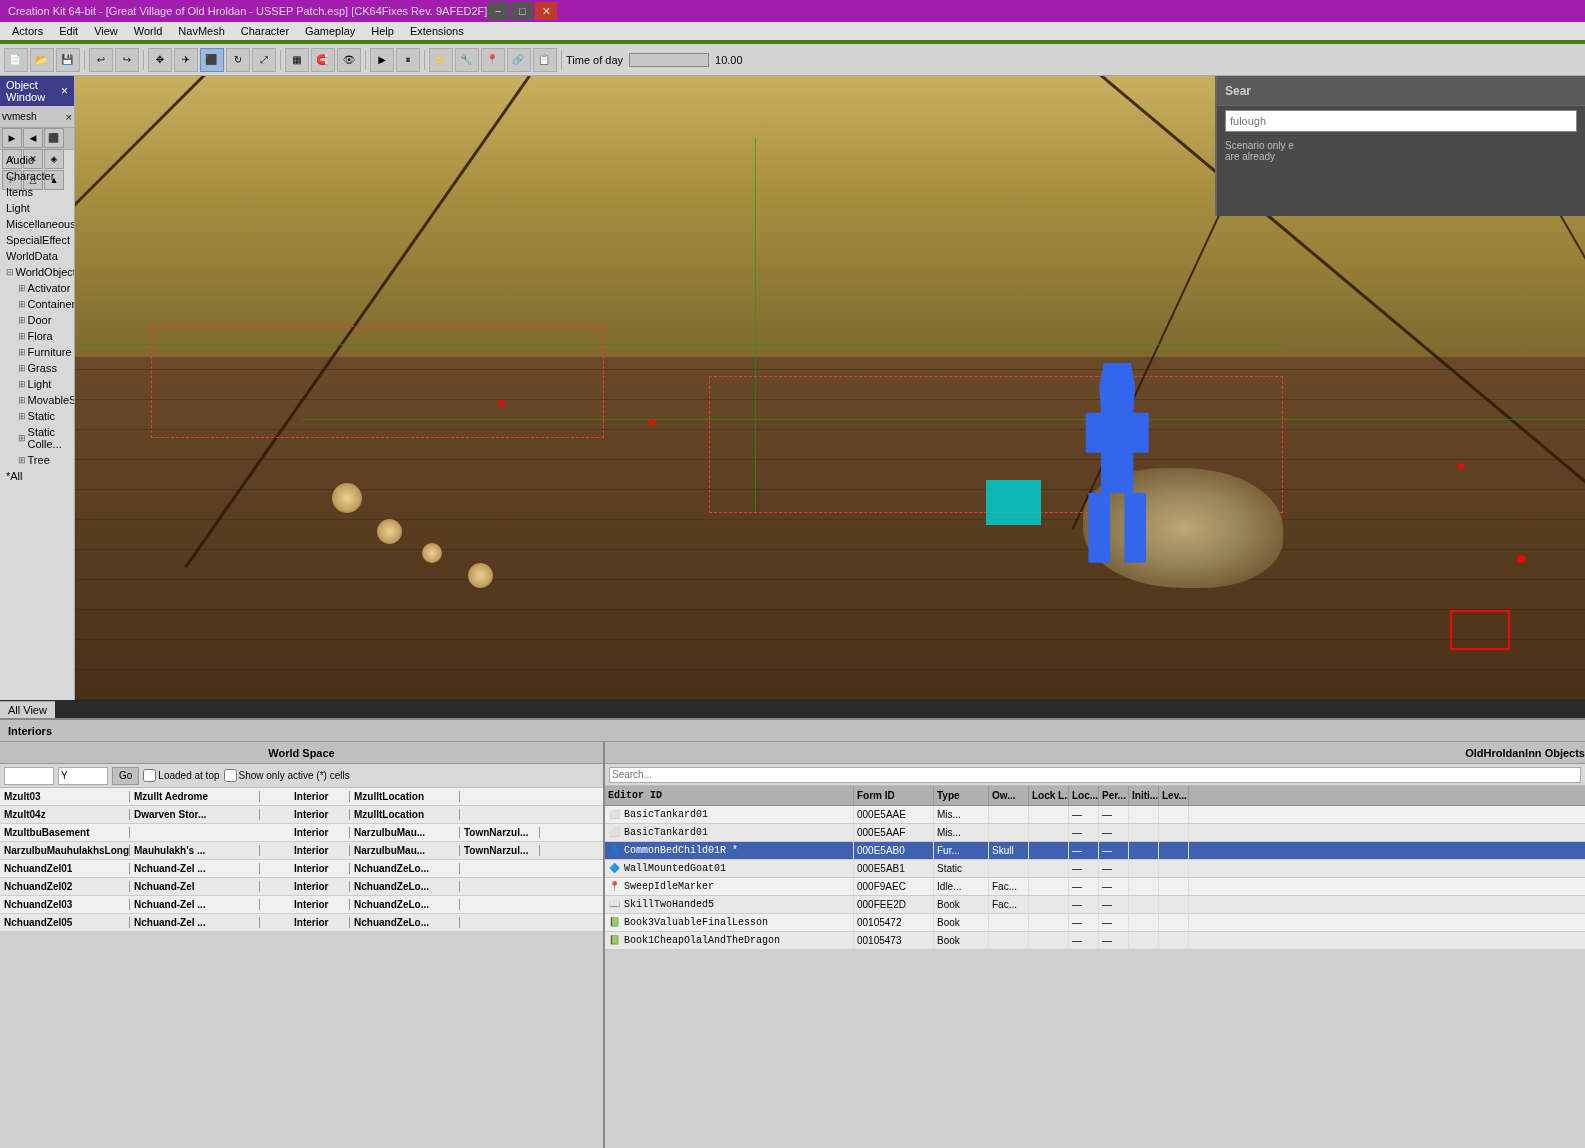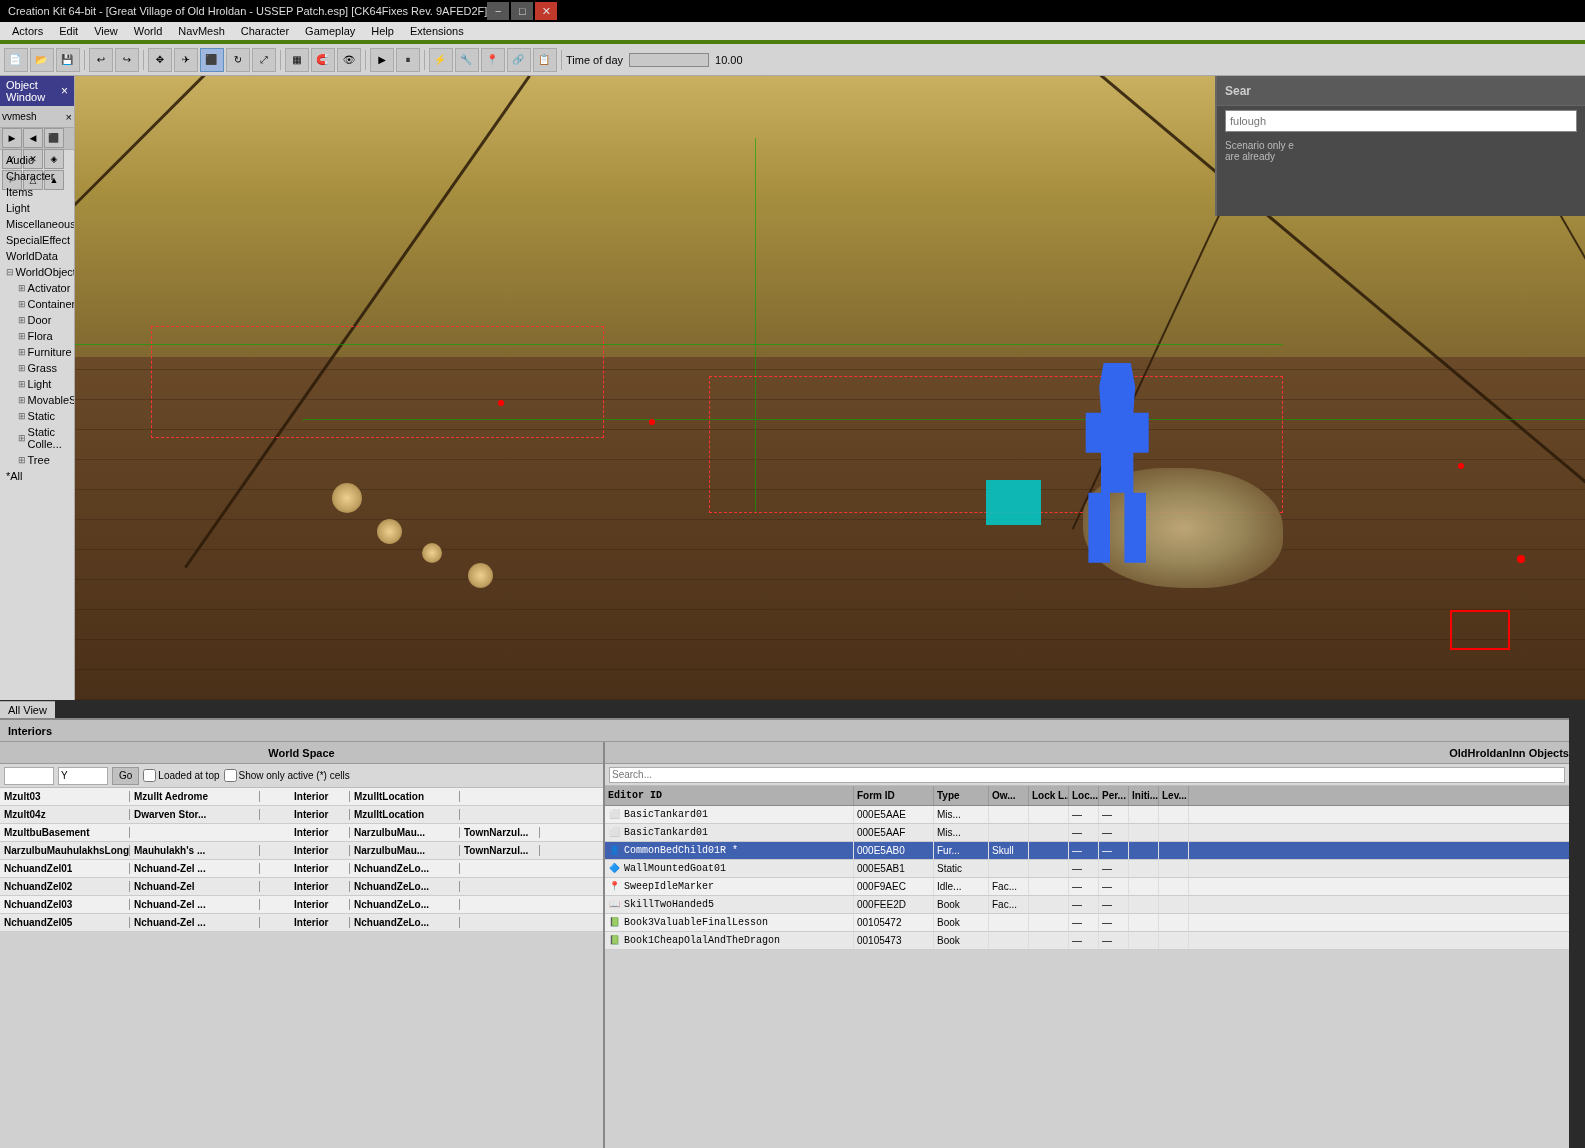--- a/index.html
+++ b/index.html
@@ -10,21 +10,21 @@
       font-family: 'Segoe UI', Tahoma, sans-serif;
       font-size: 11px;
       background: #2a2a2a;
       color: #000;
     }
 
     
     #title-bar {
       width: 100%;
       height: 22px;
-      background: #000000;
+      background: #a21caf;
       display: flex;
       align-items: center;
       padding: 0 8px;
       color: #ddd;
       font-size: 11px;
     }
     #title-bar-controls { display: flex; gap: 2px; }
     .title-btn {
       width: 22px; height: 18px;
       background: #555;
@@ -152,21 +152,21 @@
       background: #1a1a1a;
       position: relative;
       overflow: hidden;
     }
 
     
     #bottom-area {
       position: absolute;
       bottom: 0;
       left: 0;
-      right: 16px;
+      right: 0;
       height: 430px;
       background: #d0d0d0;
       border-top: 2px solid #888;
     }
     #bottom-toolbar {
       height: 22px;
       background: #c0c0c0;
       display: flex;
       align-items: center;
       padding: 0 4px;

